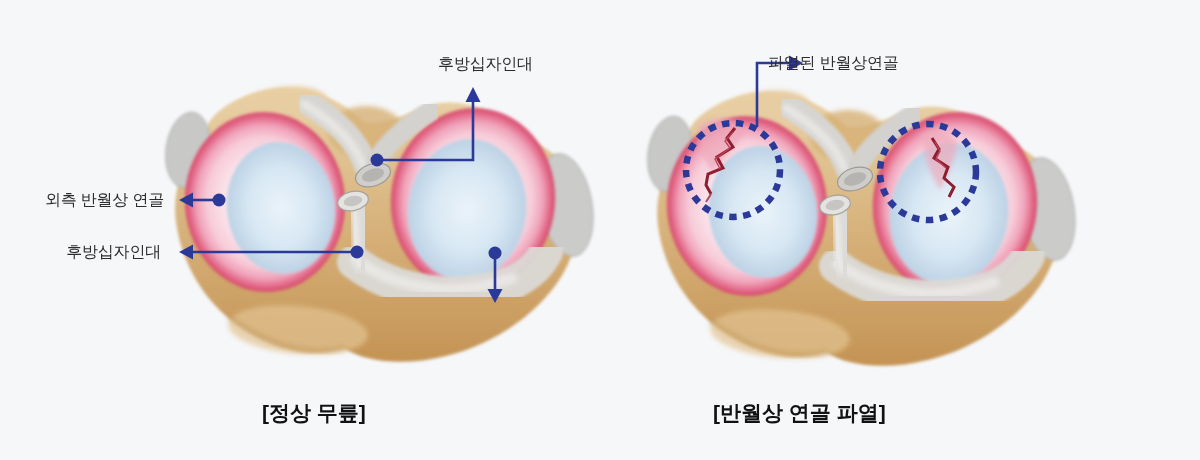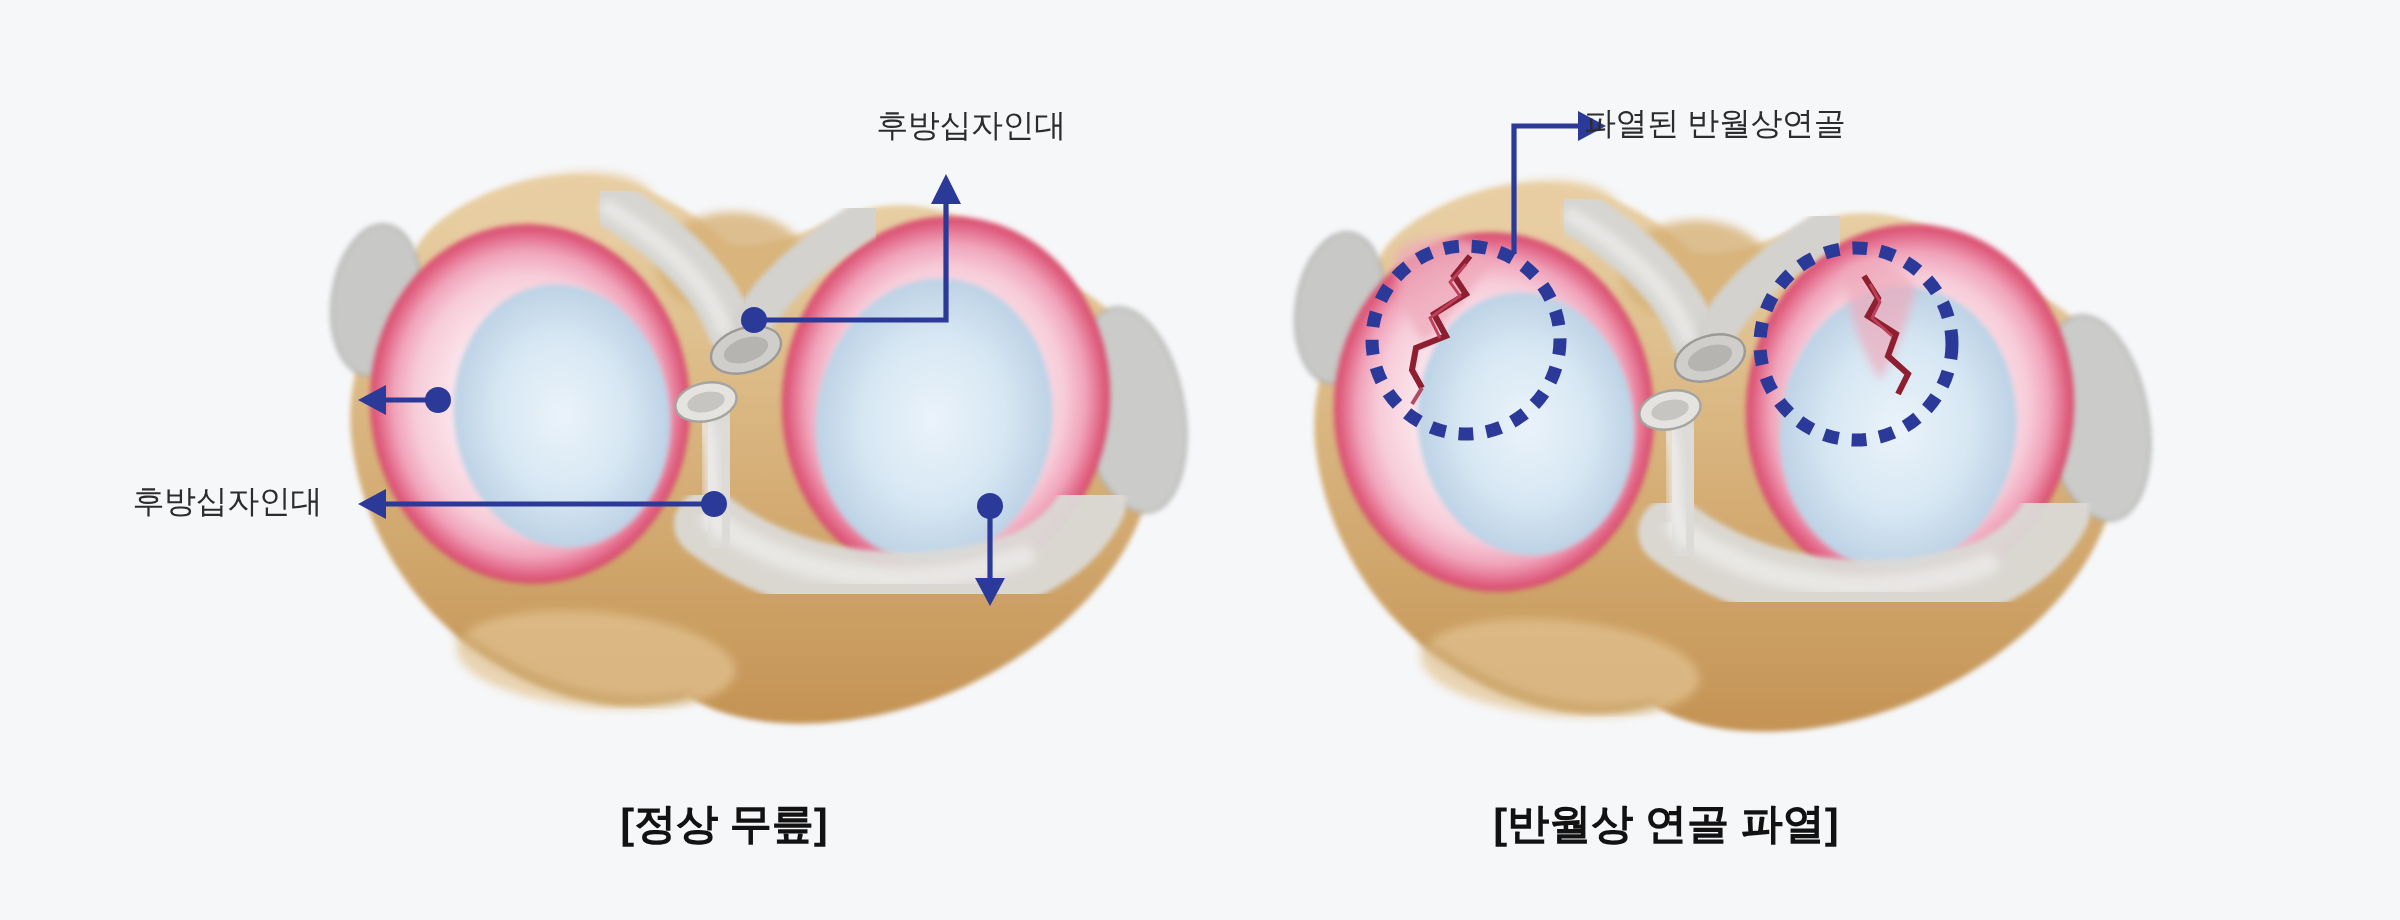--- a/index.html
+++ b/index.html
@@ -36,21 +36,21 @@
     white-space:nowrap;
   }
   .lbl-right{text-align:right;}
   .lbl-center{text-align:center;}
   .caption{
     position:absolute;
     font-size:21px;
     line-height:27px;
     font-weight:bold;
     color:var(--caption-text);
-    text-align:center;
+    text-align:left;
     white-space:nowrap;
   }
 </style>
 </head>
 <body>
 
 <div class="stage">
 
   <svg class="defs-svg" aria-hidden="true">
     <defs>
@@ -160,23 +160,24 @@
     <path class="connector" d="M 495,253 L 495,290"></path>
     <polygon class="arrowhead" points="495,303 487.5,289 502.5,289"></polygon>
     <circle class="anchor-dot" cx="495" cy="253" r="6.5"></circle>
 
     <path class="connector" d="M 757,127 L 757,63 L 792,63"></path>
     <polygon class="arrowhead" points="803,63 789,55.5 789,70.5"></polygon>
   </svg>
 
   <div class="lbl lbl-center" style="left:425px;top:54px;width:121px;">후방십자인대</div>
 
+  <div class="lbl lbl-right" style="left:20px;top:190px;width:144px;">외측 반월상 연골</div>
 
   <div class="lbl lbl-right" style="left:20px;top:242px;width:141px;">후방십자인대</div>
 
 
-  <div class="lbl" style="left:792px;top:53px;">파열된 반월상연골</div>
+  <div class="lbl" style="left:768px;top:53px;">파열된 반월상연골</div>
 
   <div class="caption" style="left:262px;top:399px;width:200px;">[정상 무릎]</div>
 
   <div class="caption" style="left:713px;top:399px;width:240px;">[반월상 연골 파열]</div>
 
 </div>
 
 </body></html>

